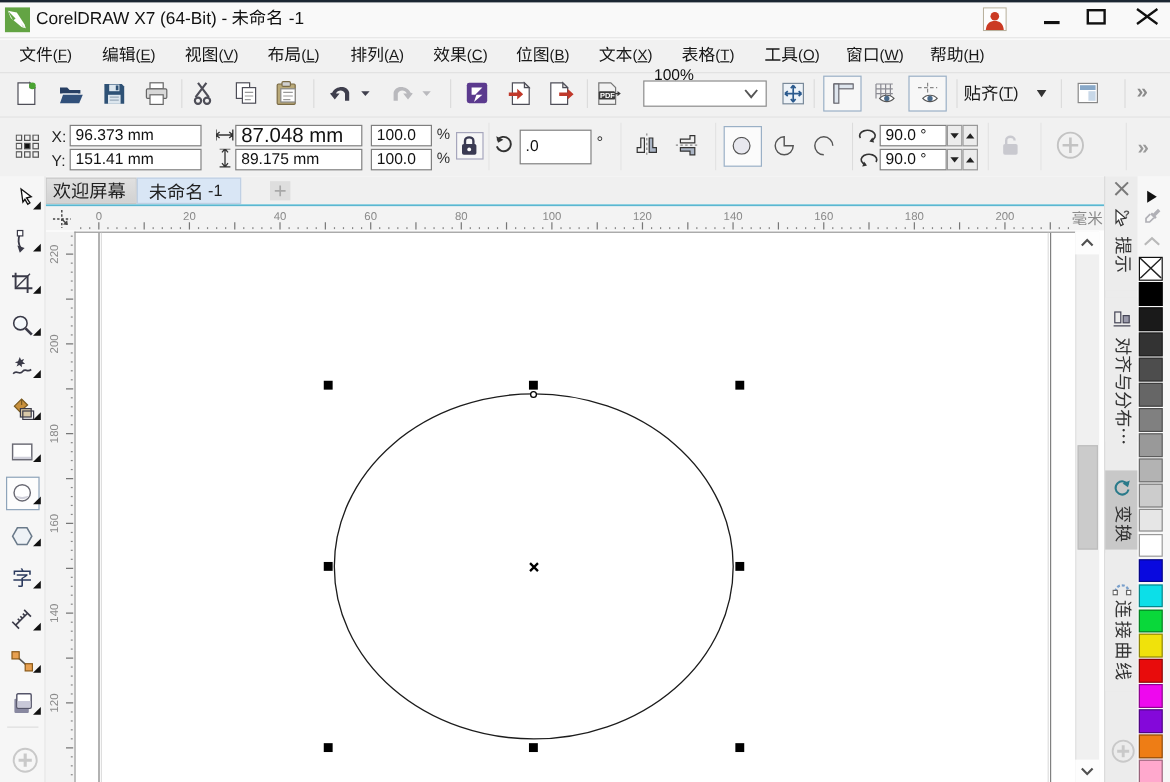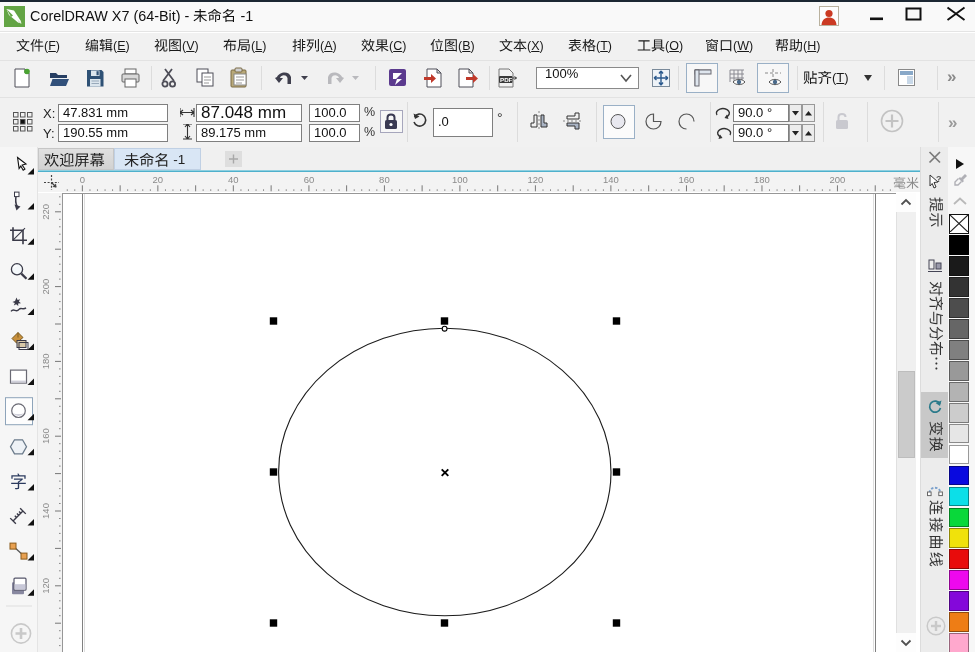--- a/index.html
+++ b/index.html
@@ -175,21 +175,21 @@
     <path d="M151.5 66 V90" stroke="#dcdcdc"></path>
     <path d="M261.5 66 V90" stroke="#dcdcdc"></path>
     <path d="M375.5 66 V90" stroke="#dcdcdc"></path>
     <path d="M489.5 66 V90" stroke="#dcdcdc"></path>
     <path d="M678.5 66 V90" stroke="#dcdcdc"></path>
     <path d="M797.5 66 V90" stroke="#dcdcdc"></path>
     <path d="M884.5 66 V90" stroke="#dcdcdc"></path>
     <path d="M937.5 66 V90" stroke="#dcdcdc"></path>
   </svg>
 <div class="abs" style="left:536px;top:67px;width:103px;height:22px;background:#fff;border:1px solid #8a8a8a"></div>
-<div class="abs" style="left:545px;top:66px;font-size:13px;color:#111;white-space:nowrap;">100%</div>
+<div class="abs" style="left:545px;top:55px;font-size:13px;color:#111;white-space:nowrap;">100%</div>
 <svg class="abs" style="left:620px;top:73px" width="12" height="10" viewBox="0 0 12 10">
     <path d="M1 2 L6 8 L11 2" stroke="#555" stroke-width="1.6" fill="none"></path>
   </svg>
 <div class="abs" style="left:803px;top:70px;font-size:13px;color:#1a1a1a;white-space:nowrap"><svg style="display:inline-block;vertical-align:middle;vertical-align:-3px" width="29.0" height="14.5" viewBox="0 0 2000 1000" fill="#1a1a1a">
       <path transform="translate(0,820) scale(1,-1)" d="M223 652V373C223 246 211 68 37 -32C52 -44 73 -67 82 -81C268 35 289 226 289 373V652ZM268 127C308 71 355 -6 375 -53L433 -14C410 31 361 105 322 160ZM86 785V177H148V717H364V179H430V785ZM484 360V-80H551V-32H859V-76H928V360H715V569H960V640H715V840H645V360ZM551 38V290H859V38Z"></path>
       <path transform="translate(1000,820) scale(1,-1)" d="M655 336V-80H733V336ZM266 338V226C266 140 251 45 121 -25C139 -38 167 -64 179 -80C323 1 341 118 341 224V338ZM669 672C628 609 571 559 501 519C426 560 363 611 317 672ZM436 825C455 798 475 765 488 737H62V672H239C288 596 352 533 430 483C320 434 186 403 41 385C55 368 77 334 84 317C239 343 382 380 502 441C619 382 760 345 921 327C930 347 949 378 965 395C817 408 685 438 575 483C651 533 713 594 759 672H936V737H572C559 769 531 812 506 844Z"></path>
     </svg>(<span style="text-decoration:underline">T</span>)</div>
 <svg class="abs" style="left:864px;top:75px" width="9" height="7" viewBox="0 0 9 7">
     <path d="M0 0 L8 0 L4 6 Z" fill="#333"></path>
   </svg>
@@ -201,22 +201,22 @@
     <rect x="14.5" y="0.5" width="4.5" height="4.5" fill="none" stroke="#555"></rect>
     <rect x="0.5" y="7.5" width="4.5" height="4.5" fill="none" stroke="#555"></rect>
     <rect x="7.5" y="7.5" width="4.5" height="4.5" fill="#111" stroke="#555"></rect>
     <rect x="14.5" y="7.5" width="4.5" height="4.5" fill="none" stroke="#555"></rect>
     <rect x="0.5" y="14.5" width="4.5" height="4.5" fill="none" stroke="#555"></rect>
     <rect x="7.5" y="14.5" width="4.5" height="4.5" fill="none" stroke="#555"></rect>
     <rect x="14.5" y="14.5" width="4.5" height="4.5" fill="none" stroke="#555"></rect>
   </svg>
 <div class="abs" style="left:43px;top:105.5px;font-size:13px;color:#222;white-space:nowrap;">X:</div>
 <div class="abs" style="left:43px;top:126px;font-size:13px;color:#222;white-space:nowrap;">Y:</div>
-<div class="abs" style="left:58px;top:103.5px;width:110px;height:18.5px;border:1px solid #7f7f7f;background:#fff;font-size:13px;color:#111;padding-left:4px;line-height:16px">47.831 mm</div>
-<div class="abs" style="left:58px;top:123.5px;width:110px;height:18.5px;border:1px solid #7f7f7f;background:#fff;font-size:13px;color:#111;padding-left:4px;line-height:16px">190.55 mm</div>
+<div class="abs" style="left:58px;top:103.5px;width:110px;height:18.5px;border:1px solid #7f7f7f;background:#fff;font-size:13px;color:#111;padding-left:4px;line-height:16px">96.373 mm</div>
+<div class="abs" style="left:58px;top:123.5px;width:110px;height:18.5px;border:1px solid #7f7f7f;background:#fff;font-size:13px;color:#111;padding-left:4px;line-height:16px">151.41 mm</div>
 <svg class="abs" style="left:180px;top:106px" width="15" height="12" viewBox="0 0 15 12">
     <path d="M0 2 V11 M14 2 V11 M0 6.5 H14 M0 6.5 l3 -2.5 M0 6.5 l3 2.5 M14 6.5 l-3 -2.5 M14 6.5 l-3 2.5" stroke="#333" stroke-width="1.1" fill="none"></path>
   </svg>
 <svg class="abs" style="left:182px;top:124px" width="12" height="16" viewBox="0 0 12 16">
     <path d="M1 0 H10 M1 15 H10 M5.5 0 V15 M5.5 0 l-2.5 3 M5.5 0 l2.5 3 M5.5 15 l-2.5 -3 M5.5 15 l2.5 -3" stroke="#333" stroke-width="1.1" fill="none"></path>
   </svg>
 <div class="abs" style="left:196px;top:103.5px;width:106px;height:18.5px;border:1px solid #7f7f7f;background:#fff;font-size:17px;color:#111;padding-left:4px;line-height:16px">87.048 mm</div>
 <div class="abs" style="left:196px;top:123.5px;width:106px;height:18.5px;border:1px solid #7f7f7f;background:#fff;font-size:13px;color:#111;padding-left:4px;line-height:16px">89.175 mm</div>
 <div class="abs" style="left:309px;top:103.5px;width:51px;height:18.5px;border:1px solid #7f7f7f;background:#fff;font-size:13px;color:#111;padding-left:4px;line-height:16px">100.0</div>
 <div class="abs" style="left:309px;top:123.5px;width:51px;height:18.5px;border:1px solid #7f7f7f;background:#fff;font-size:13px;color:#111;padding-left:4px;line-height:16px">100.0</div>

